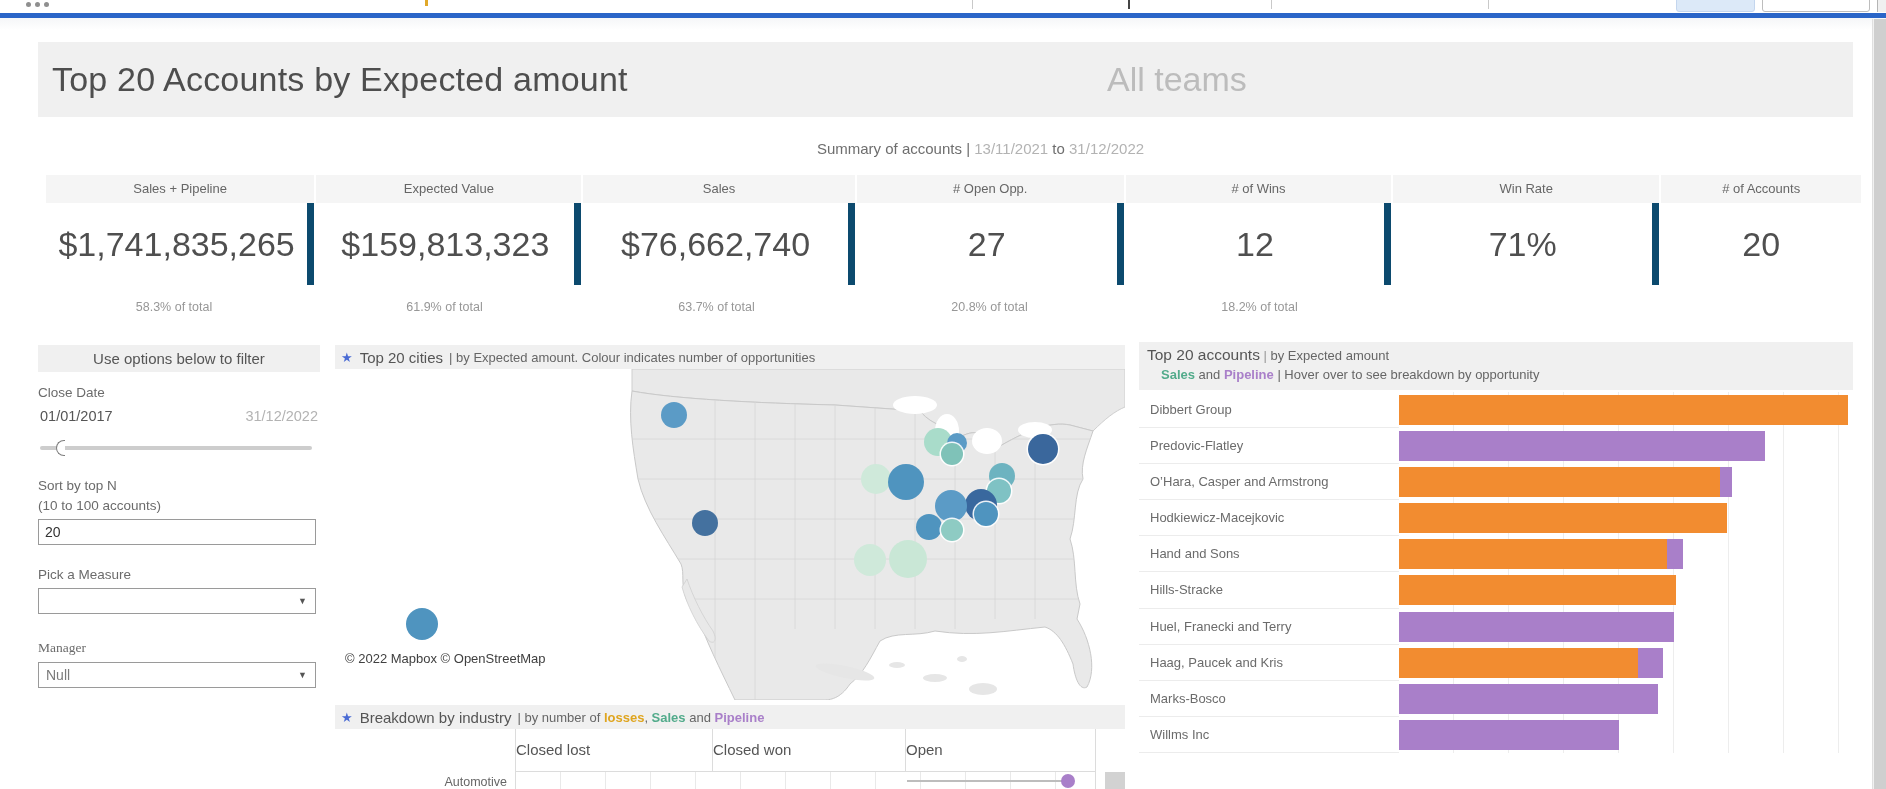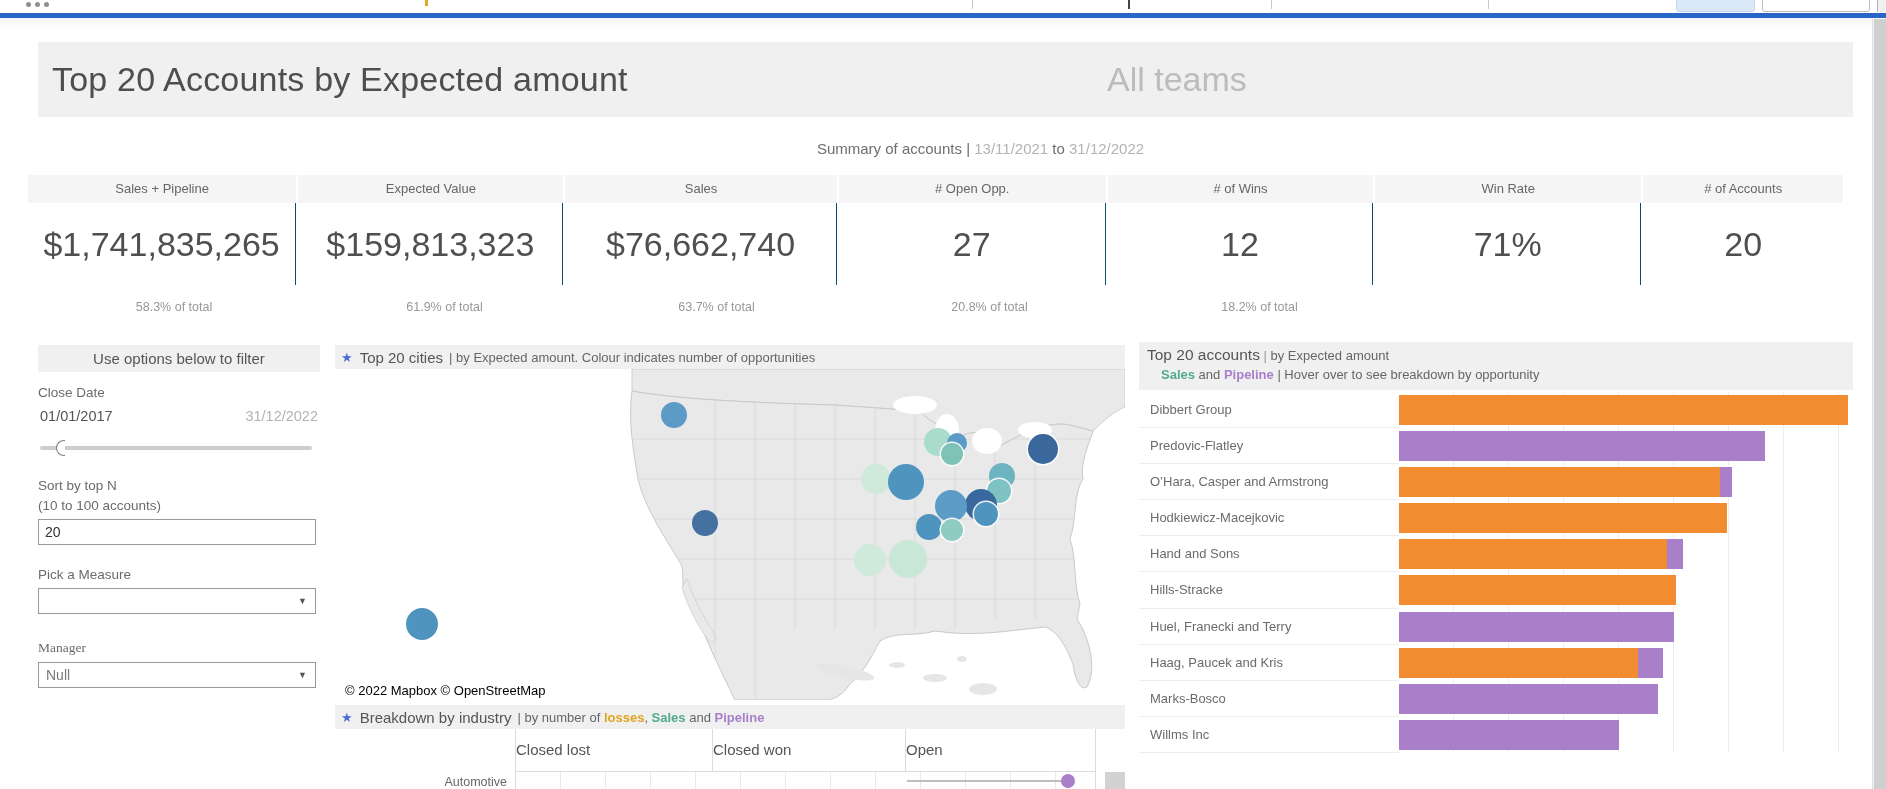--- a/index.html
+++ b/index.html
@@ -28,25 +28,25 @@
   .title-banner { position:absolute; left:38px; top:42px; width:1815px; height:75px; background:#f0f0f0; }
   .title-banner h1 { position:absolute; left:14px; top:0; line-height:75px; font-size:34px; font-weight:400; color:#4e4e4e; letter-spacing:0.2px; }
   .team-label { position:absolute; left:1069px; top:0; line-height:75px; font-size:34px; font-weight:400; color:#bcbcbc; }
 
   
   .summary { position:absolute; left:38px; top:140px; width:1815px; padding-left:70px; text-align:center; font-size:15px; color:#8a8a8a; }
   .summary .dk { color:#6e6e6e; }
   .summary .lt { color:#b3b3b3; }
 
   
-  .kpi-row { position:absolute; left:28px; top:175px; width:1815px; height:110px; display:flex;align-items:flex-end; }
+  .kpi-row { position:absolute; left:46px; top:175px; width:1815px; height:110px; display:flex;align-items:flex-end; }
   .kpi-card { height:110px; margin-right:2px; }
   .kpi-card:last-child { margin-right:0; }
   .kpi-card .k-head { height:28px; background:#f5f5f5; text-align:center; line-height:28px; font-size:13px; color:#666; }
-  .kpi-card .k-val { height:82px; background:#fff; display:flex; align-items:center; justify-content:center; font-size:34px; color:#4f4f4f; border-right:1px solid #0c4a6e; }
+  .kpi-card .k-val { height:82px; background:#fff; display:flex; align-items:center; justify-content:center; font-size:34px; color:#4f4f4f; border-right:7px solid #0c4a6e; }
   .kpi-card:last-child .k-val { border-right:none; }
   .pct-row { position:absolute; left:38px; top:300px; width:1815px; display:flex; }
   .pct-row span { display:block; text-align:center; font-size:12.5px; color:#979797; }
 
   
   .sidebar { position:absolute; left:38px; top:345px; width:282px; height:372px; overflow:hidden; }
   .filter-head { height:27px; background:#f0f0f0; text-align:center; line-height:27px; font-size:15px; color:#555; }
   .f-label { font-size:13.5px; color:#6b6b6b; }
   .lbl-close { margin-top:13px; }
   .date-row { margin-top:8px; display:flex; justify-content:space-between; font-size:14.5px; padding:0 2px; }
@@ -65,21 +65,21 @@
   .lbl-mid { margin-top:26px;font-family:Liberation Serif, serif; }
 
   
   .center { position:absolute; left:335px; top:345px; width:790px; height:444px; }
   .panel-head { height:24px; background:#f0f0f0; display:flex; align-items:center; font-size:13px; color:#666; }
   .panel-head .star { color:#4a6bd4; font-size:13px; margin:0 7px 0 6px; }
   .panel-head .p-title { font-size:15px; color:#555; margin-right:6px; }
   .map-body { position:relative; width:790px; height:331px; background:#fff; overflow:hidden; }
   .bubble { position:absolute; border-radius:50%; }
   .bubble.ring { box-shadow:0 0 0 1.5px rgba(255,255,255,0.9); }
-  .map-attrib { position:absolute; left:4px; top:281px; font-size:13px; color:#000000; background:rgba(255,255,255,0.65); padding:1px 6px;margin-top:32px; }
+  .map-attrib { position:absolute; left:4px; top:281px; font-size:13px; color:#404040; background:rgba(255,255,255,0.65); padding:1px 6px; }
 
   
   .breakdown { position:absolute; left:0; top:360px; width:790px; height:84px; }
   .bd-losses { color:#dfa51f; font-weight:700; }
   .bd-sales { color:#52ab8b; font-weight:700; }
   .bd-pipeline { color:#a97fc9; font-weight:700; }
   .bd-table { position:relative; width:790px; height:60px; }
   .bd-colhead { position:absolute; top:0; height:42px; line-height:42px; font-size:15px; color:#555; }
   .col-sep { position:absolute; top:0; width:1px; height:60px; background:#dcdcdc; }
   .bd-hline { position:absolute; left:180px; top:42px; width:580px; height:1px; background:#dcdcdc; }

